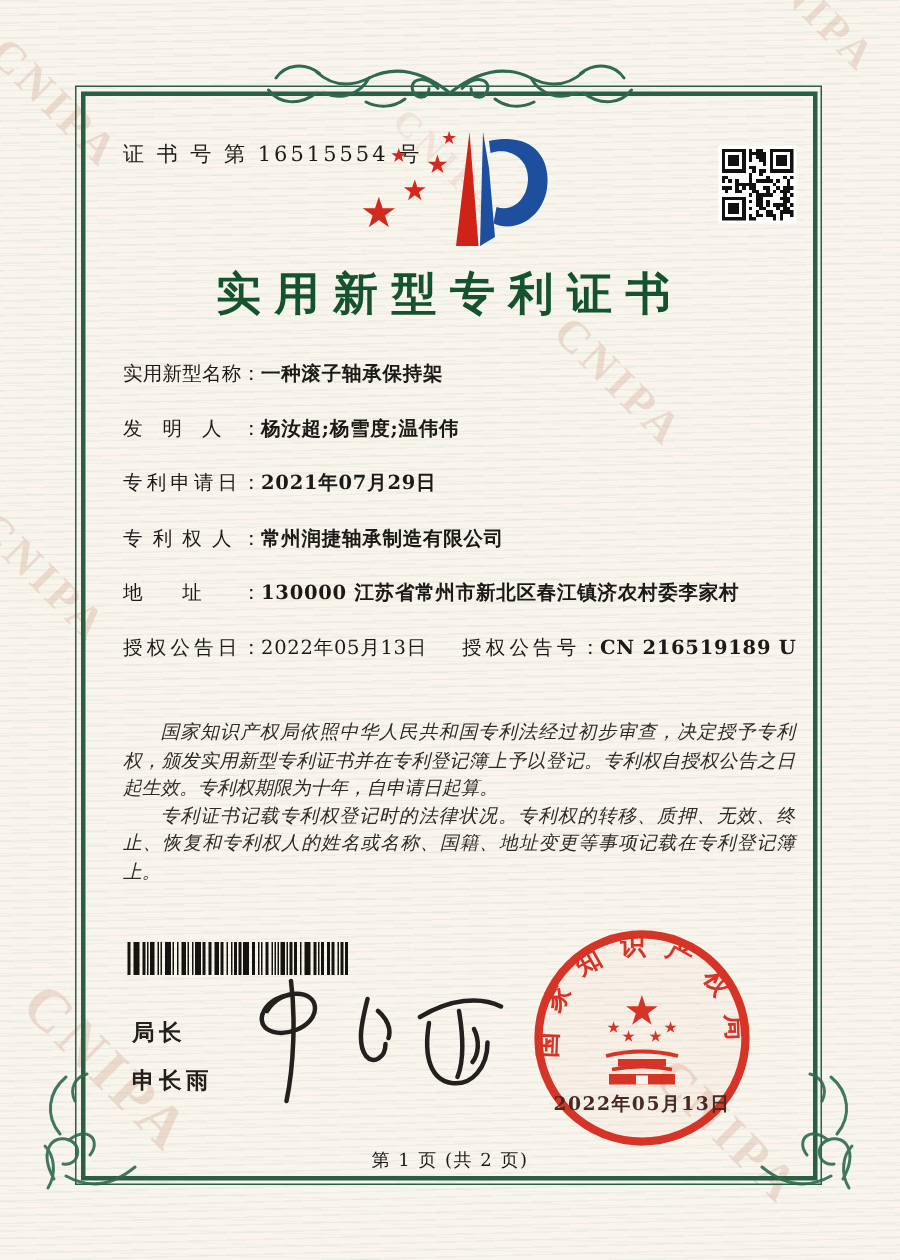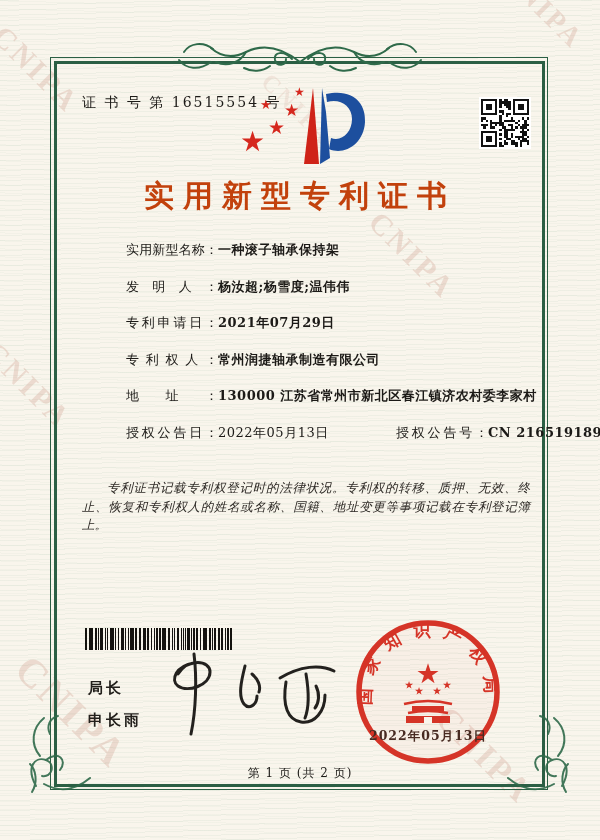--- a/index.html
+++ b/index.html
@@ -24,25 +24,25 @@
 
   .cert-no { position:absolute; left:82px; top:94px; font-size:14px; letter-spacing:2px; }
 
   .logo { position:absolute; left:238px; top:86px; width:130px; height:80px; }
   .logo .star { position:absolute; color:#d5281e; line-height:1; }
 
   .qr { position:absolute; left:479px; top:97px; width:52px; height:52px; background:#fff; padding:2px; }
   .qr svg { width:100%; height:100%; fill:#111; shape-rendering:crispEdges; }
 
   .title { position:absolute; left:0; right:0; top:176px; text-align:center;
-           font-size:30px; font-weight:bold; letter-spacing:9px; color:#c2410c; }
+           font-size:30px; font-weight:bold; letter-spacing:9px; color:#14532d; }
 
   .fields { position:absolute; left:82px; right:64px; top:239px; font-size:13px; }
   .frow { margin-bottom:14.5px; line-height:22px; white-space:nowrap; }
-  .flabel { display:inline-block; width:92px; text-align-last:justify; text-justify:inter-character;margin-left:44px; }
+  .flabel { display:inline-block; width:92px; text-align-last:justify; text-justify:inter-character; }
   .fval { letter-spacing:.5px;font-weight:bold; }
   .gval1 { display:inline-block; width:134px; letter-spacing:.5px; }
 
   .body-text { position:absolute; left:82px; right:70px; top:479px; font-size:12.5px;
                line-height:18.6px; text-align:justify; color:#2e2a26; font-style:italic; }
   .body-text p { text-indent:2em; }
 
   .barcode { position:absolute; left:85px; top:628px; width:158px; height:22px;
              display:flex; align-items:stretch; }
   .barcode i { display:block; background:#15130f; height:100%; }
@@ -378,20 +378,21 @@
       </div>
       <div class="frow">
         <span class="flabel">地址：</span><span class="fval">130000 江苏省常州市新北区春江镇济农村委李家村</span>
       </div>
       <div class="frow">
         <span class="flabel">授权公告日：</span><span class="gval1">2022年05月13日</span><span class="flabel">授权公告号：</span><span class="fval">CN 216519189 U</span>
       </div>
     </div>
 
     <div class="body-text">
+      <p>国家知识产权局依照中华人民共和国专利法经过初步审查，决定授予专利权，颁发实用新型专利证书并在专利登记簿上予以登记。专利权自授权公告之日起生效。专利权期限为十年，自申请日起算。</p>
       <p>专利证书记载专利权登记时的法律状况。专利权的转移、质押、无效、终止、恢复和专利权人的姓名或名称、国籍、地址变更等事项记载在专利登记簿上。</p>
     </div>
 
     <div class="barcode">
         <i style="width: 2px; margin-right: 2px;"></i>
         <i style="width: 3.5px; margin-right: 2px;"></i>
         <i style="width: 2px; margin-right: 1px;"></i>
         <i style="width: 1px; margin-right: 1px;"></i>
         <i style="width: 3.5px; margin-right: 2px;"></i>
         <i style="width: 1px; margin-right: 1px;"></i>

